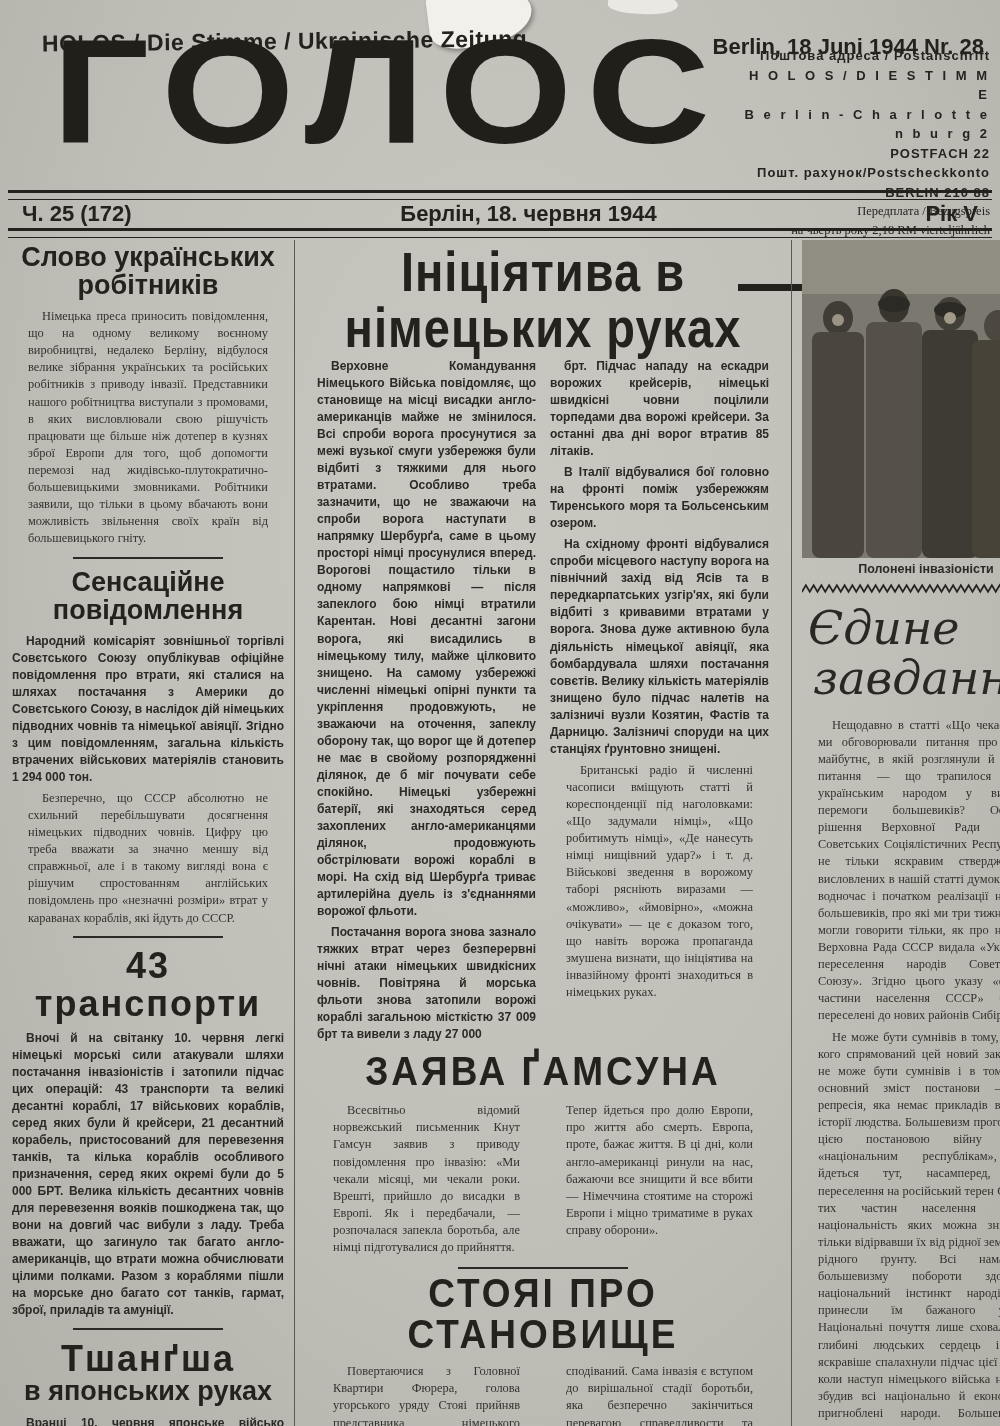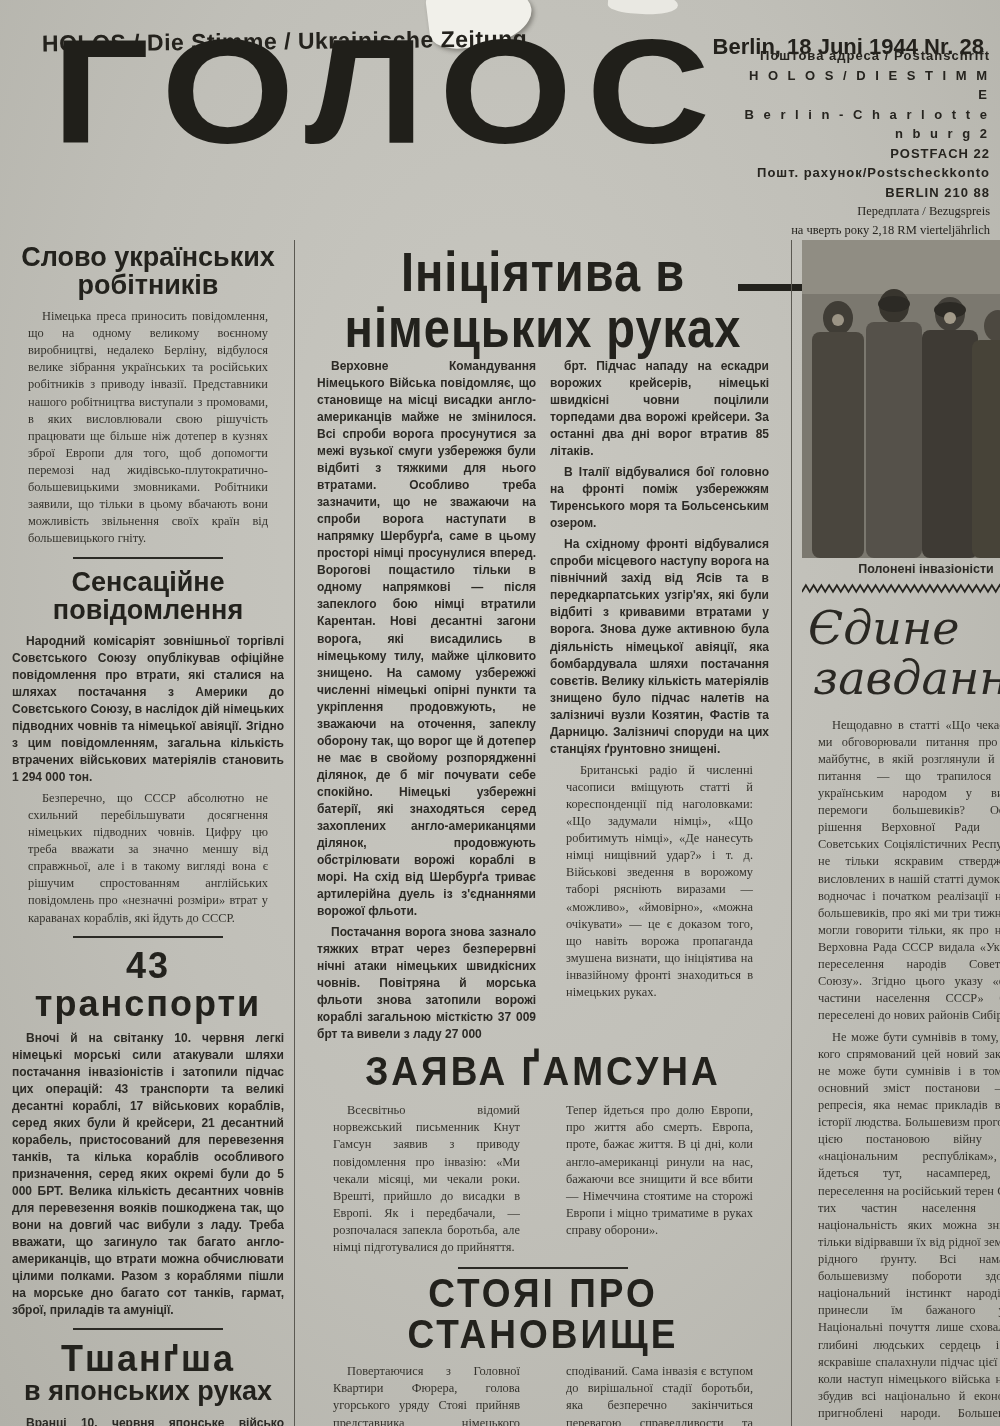--- a/index.html
+++ b/index.html
@@ -78,20 +78,29 @@
     <div class="a asp">B e r l i n - C h a r l o t t e n b u r g  2</div>
     <div class="a">POSTFACH 22</div>
     <div class="a">Пошт. рахунок/Postscheckkonto</div>
     <div class="a">BERLIN 210 88</div>
     <div class="ser">Передплата / Bezugspreis</div>
     <div class="ser">на чверть року 2,18 RM  vierteljährlich</div>
     <div class="price">Preis: 15 Pfg.</div>
     <div class="blackbar"></div>
   </div>
 
+  <div class="datebar">
+    <div class="rp"></div>
+    <div class="dbrow">
+      <span>Ч. 25 (172)</span>
+      <span>Берлін, 18. червня 1944</span>
+      <span>Рік V</span>
+    </div>
+    <div class="rp"></div>
+  </div>
 
   <div class="content">
 
     <div class="colL">
       <h2 class="lt">Слово українських робітників</h2>
       <p class="ser">Німецька преса приносить повідомлення, що на одному великому воєнному виробництві, недалеко Берліну, відбулося велике зібрання українських та російських робітників з приводу інвазії. Представники нашого робітництва виступали з промовами, в яких висловлювали свою рішучість працювати ще більше ніж дотепер в кузнях зброї Европи для того, щоб допомогти перемозі над жидівсько-плутократично-большевицькими змовниками. Робітники заявили, що тільки в цьому вбачають вони можливість звільнення своїх країн від большевицького гніту.</p>
       <div class="shortrule"></div>
 
       <h2 class="lt">Сенсаційне повідомлення</h2>
       <p class="snb">Народний комісаріят зовнішньої торгівлі Совєтського Союзу опублікував офіційне повідомлення про втрати, які сталися на шляхах постачання з Америки до Совєтського Союзу, в наслідок дій німецьких підводних човнів та німецької авіяції. Згідно з цим повідомленням, загальна кількість втрачених військових матеріялів становить 1 294 000 тон.</p>

